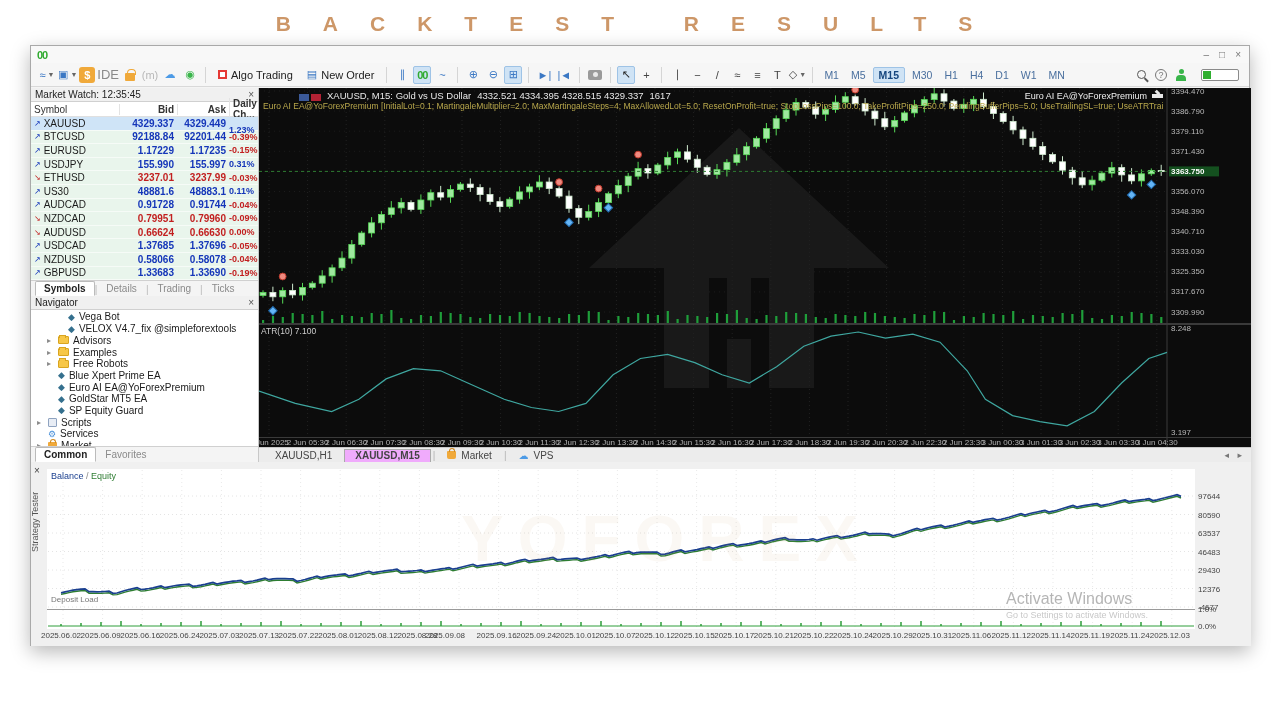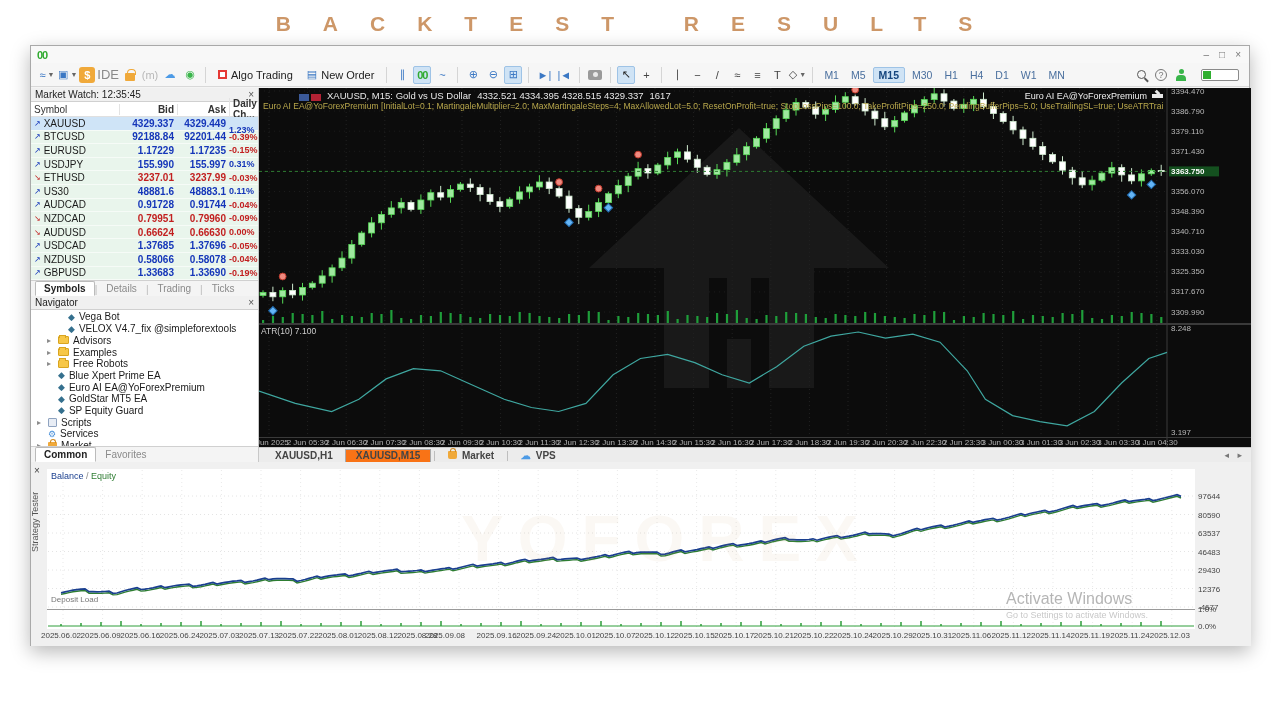--- a/index.html
+++ b/index.html
@@ -84,22 +84,22 @@
   .chart-h1 { position:absolute; left:4px; top:2px; color:#e8e8e8; font-size:9.5px; display:flex; gap:6px; align-items:flex-end;margin-left:36px; }
   .flags { display:inline-flex; gap:2px; }
   .flags i { width:10px; height:7px; display:inline-block; }
   .chart-h2 { position:absolute; left:4px; top:13px; width:900px; color:#b9a84c; font-size:8.5px;
     white-space:nowrap; overflow:hidden; }
   .ea-badge { position:absolute; right:88px; top:3px; color:#f0f0f0; font-size:9px; display:flex; gap:5px; align-items:center; }
   .hat { width:11px; height:4px; background:#e8e8e8; position:relative; display:inline-block; }
   .hat:before { content:""; position:absolute; left:3px; top:-3px; width:5px; height:3px; background:#e8e8e8; transform:rotate(45deg); }
   .chart-tabs { position:absolute; left:0; bottom:0; width:100%; height:15px; background:#ececec;
     border-top:1px solid #c9c9c9; display:flex; align-items:center; font-size:10px; color:#444; padding-left:6px; gap:2px; }
-  .ctab { padding:0 10px; height:13px; display:flex; align-items:center; gap:5px;font-weight:bold; }
-  .ctab.active { background:#f97316; border:1px solid #aaa; border-bottom:none; font-weight:bold; }
+  .ctab { padding:0 10px; height:13px; display:flex; align-items:center; gap:5px; }
+  .ctab.active { background:#f0abfc; border:1px solid #aaa; border-bottom:none; font-weight:bold; }
   .ctab-sep { color:#b5b5b5; }
   .ctab-arrows { margin-left:auto; padding-right:6px; color:#777; font-size:9px; letter-spacing:3px; }
 
   
   .tester { position:absolute; left:0; top:416px; width:1220px; height:184px; background:#f0f0f0; }
   .tester .xbtn { position:absolute; left:3px; top:3px; font-size:10px; color:#444; }
   .vtab { position:absolute; left:-1px; top:90px; transform:rotate(-90deg); transform-origin:left top;
     font-size:9px; color:#555; white-space:nowrap; }
   .tgraph { position:absolute; left:16px; top:7px; width:1148px; height:160px; background:#fff; border:1px solid #9a9a9a; }
   .tlegend { position:absolute; left:20px; top:9px; font-size:9px; z-index:5; }

